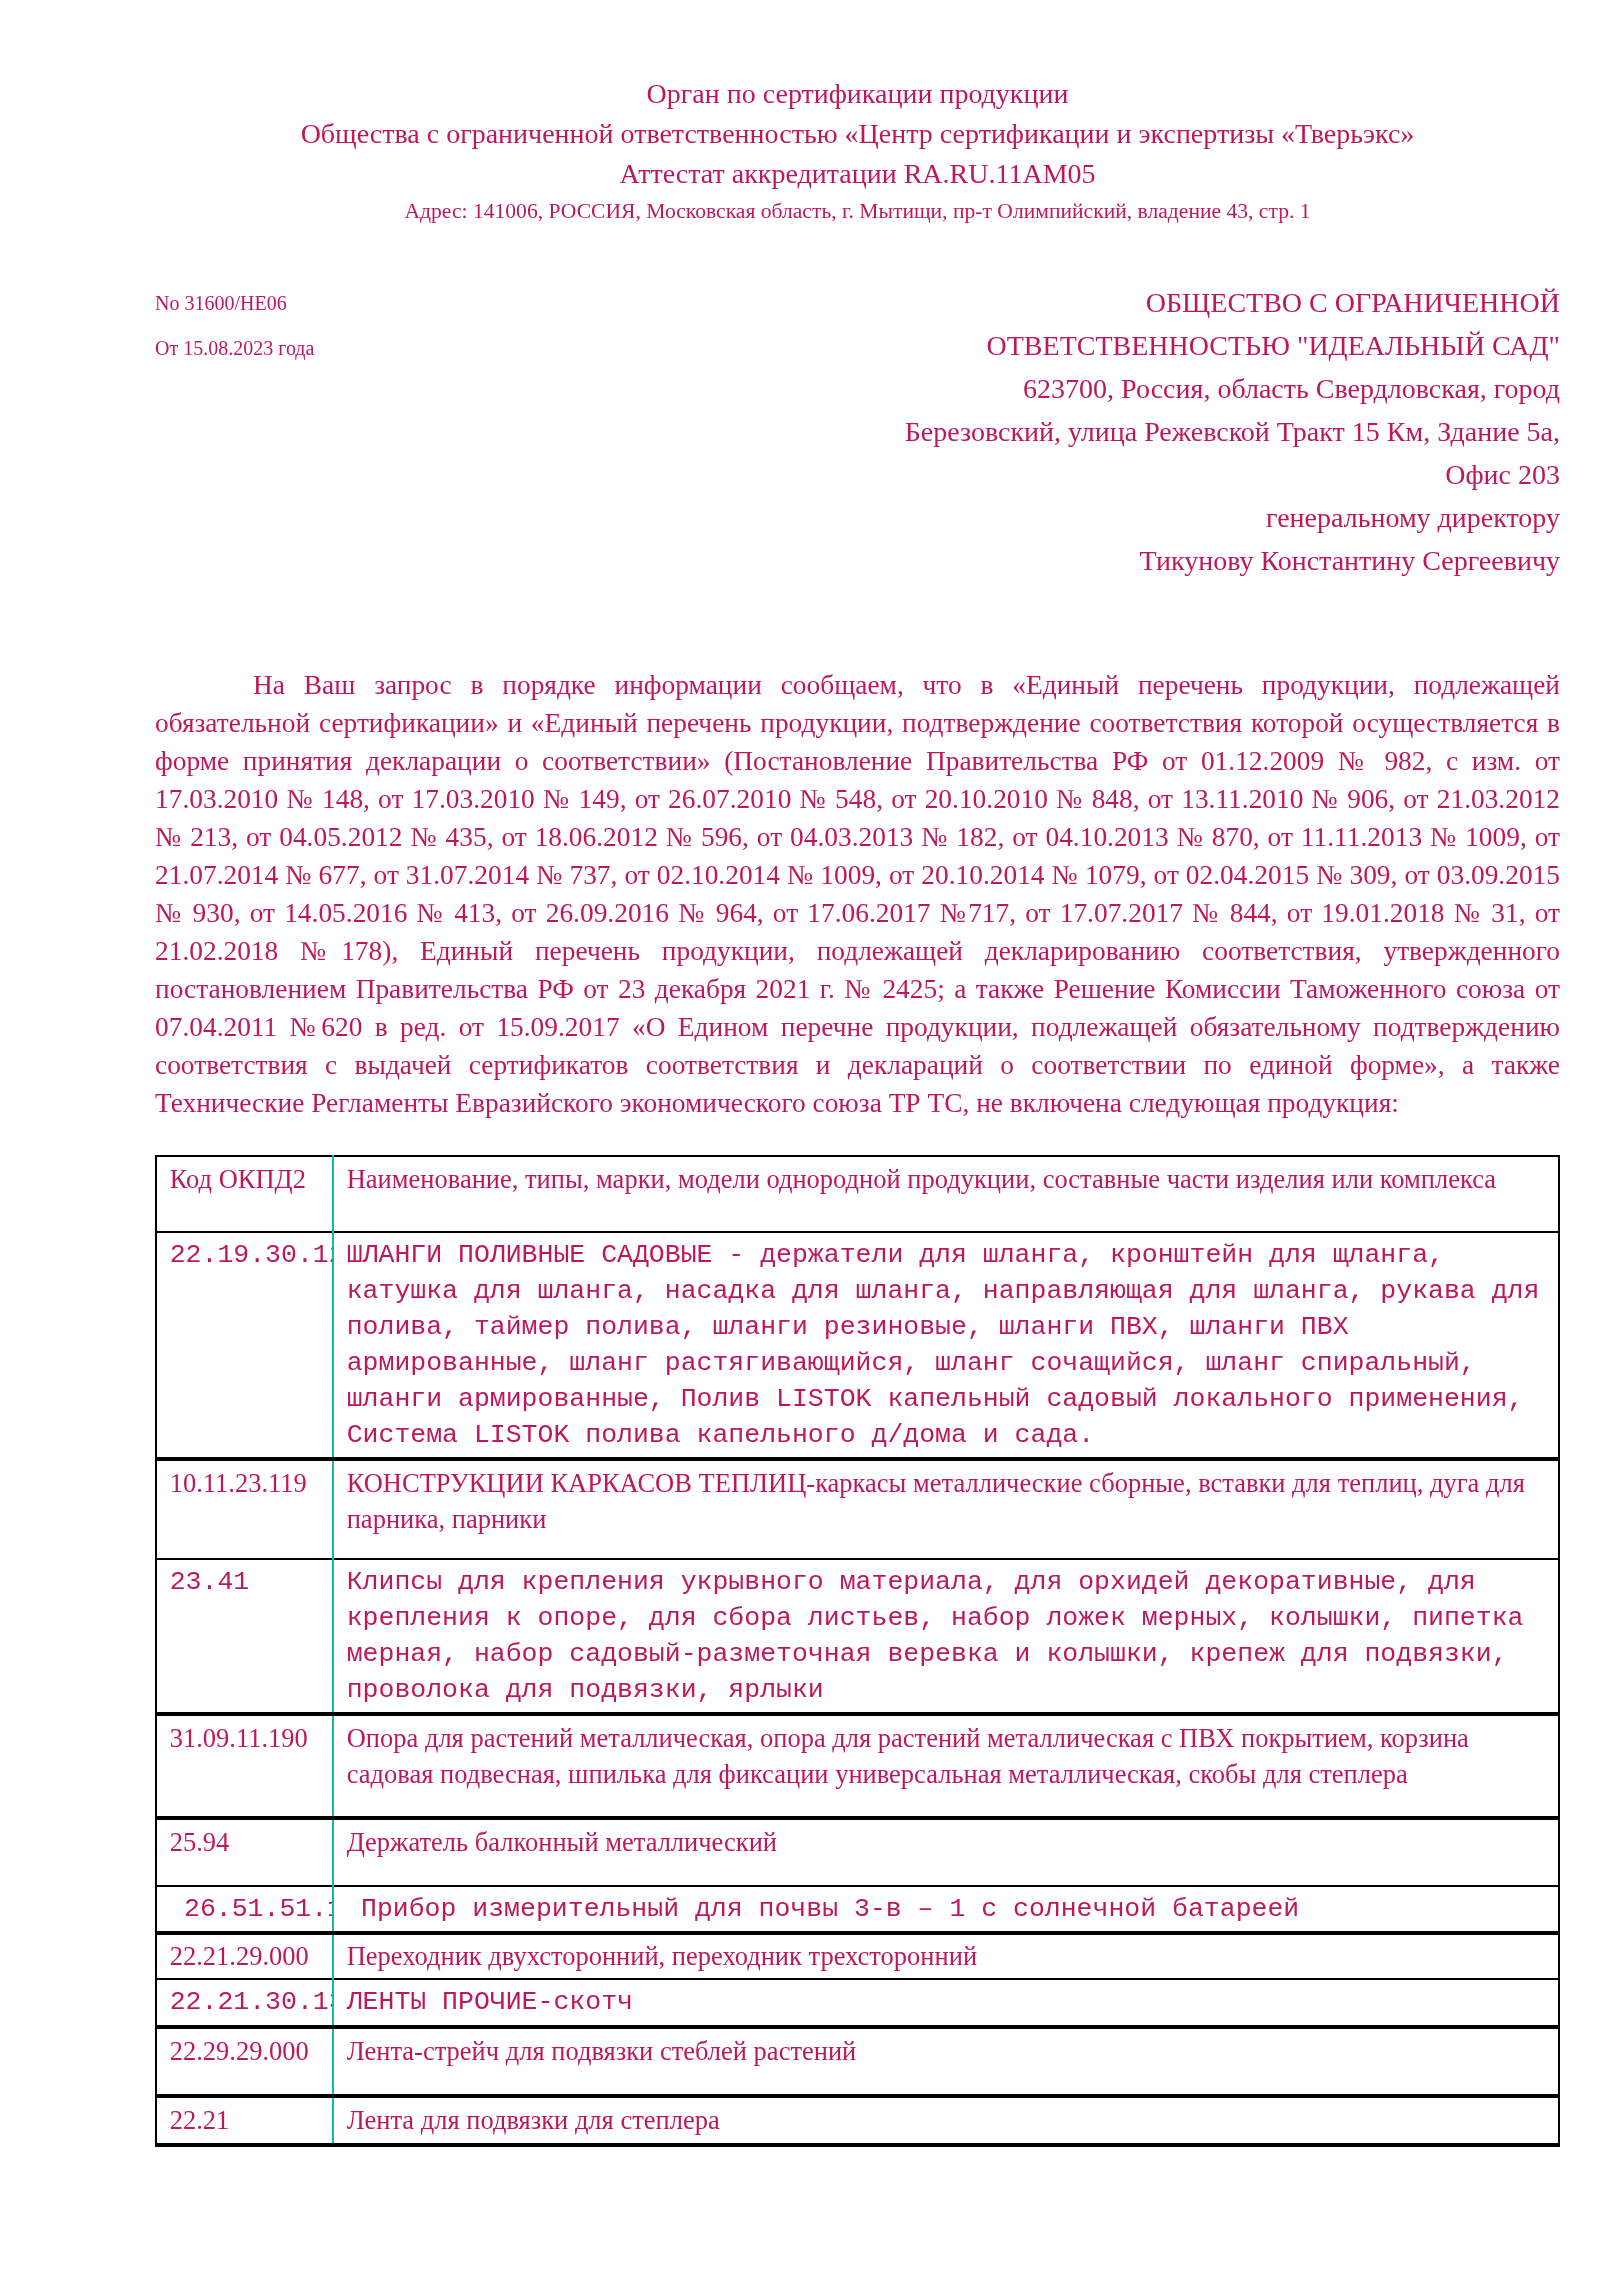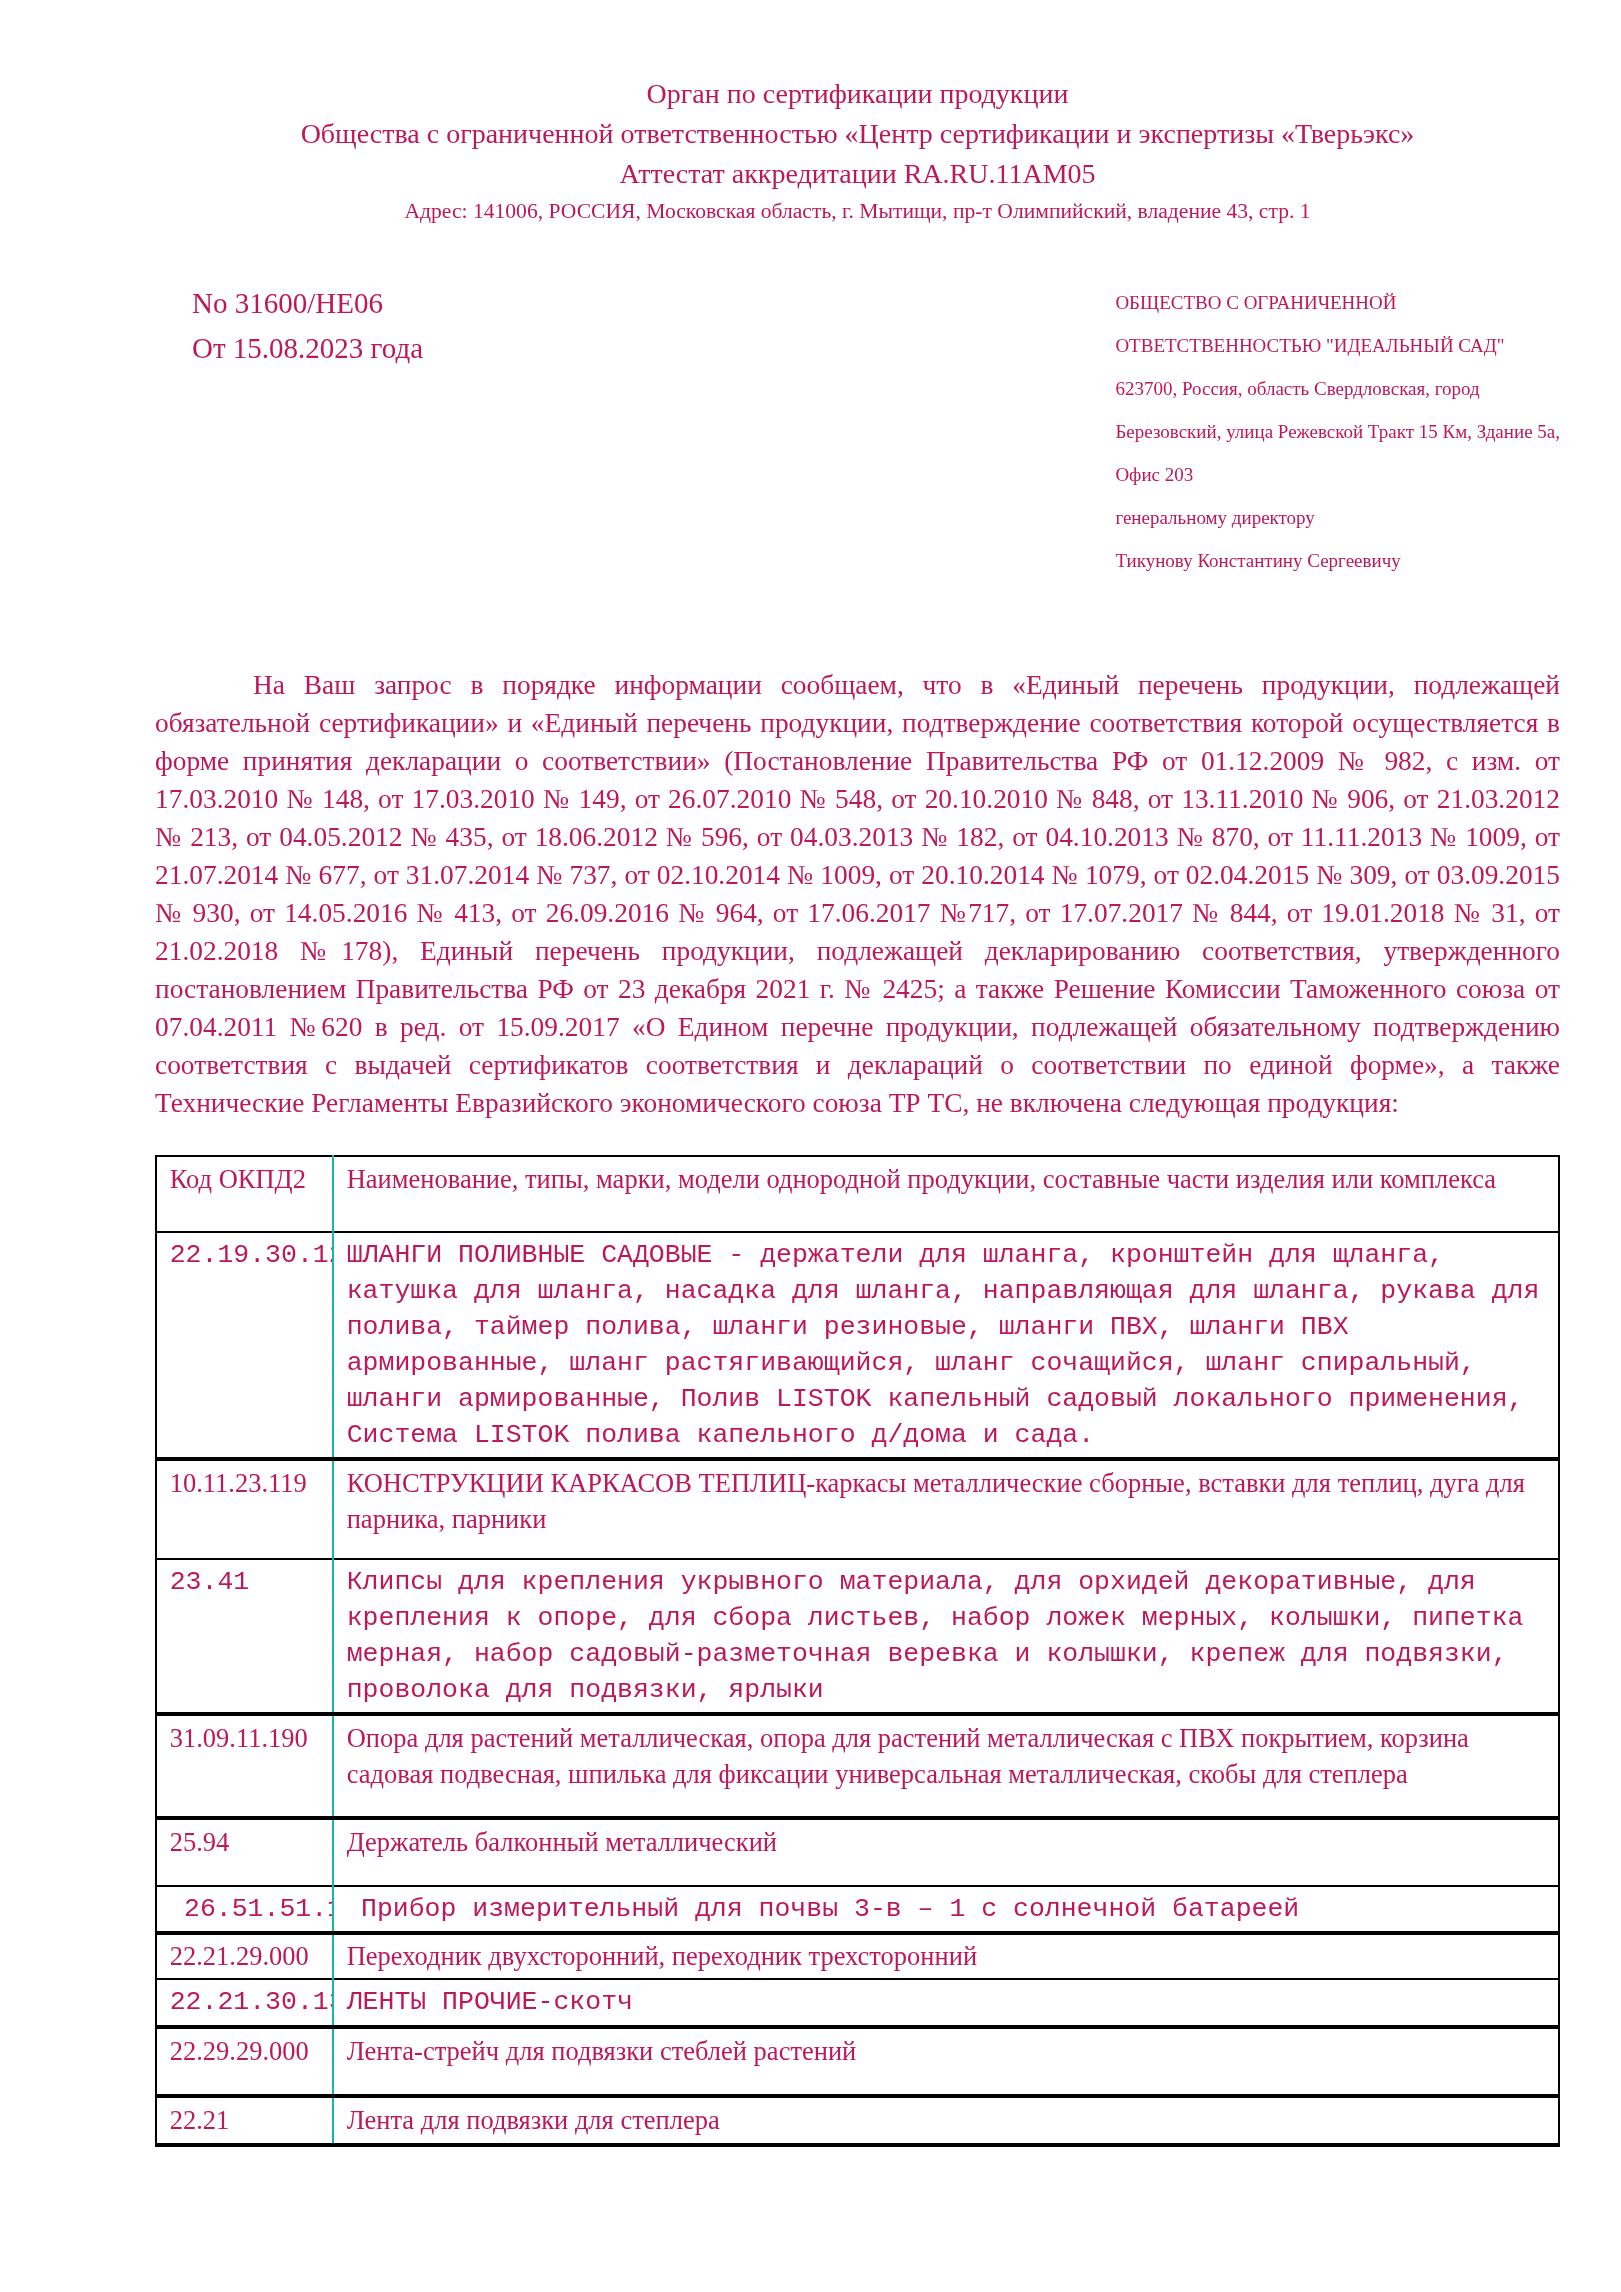--- a/index.html
+++ b/index.html
@@ -25,24 +25,25 @@
   .lh-line { font-size: 28px; line-height: 40px; }
   .lh-address { font-size: 21.6px; line-height: 29px; margin-top: 2.9px; }
 
   
   .ref-row {
     display: flex;
     justify-content: space-between;
     align-items: flex-start;
     margin-top: 55px;
   }
-  .ref-block { font-size: 29px; line-height: 45px; white-space: nowrap; margin-left: 37px; }
+  .ref-block { font-size: 20px; line-height: 45px; white-space: nowrap; }
   .addressee-block {
-    font-size: 19px;
+    font-size: 28px;
     line-height: 43px;
+    text-align: right;
     max-width: 843px;
   }
 
   
   .body-paragraph {
     margin: 84px 0 0 0;
     font-size: 27.4px;
     line-height: 38px;
     text-align: justify;
     text-indent: 98px;

